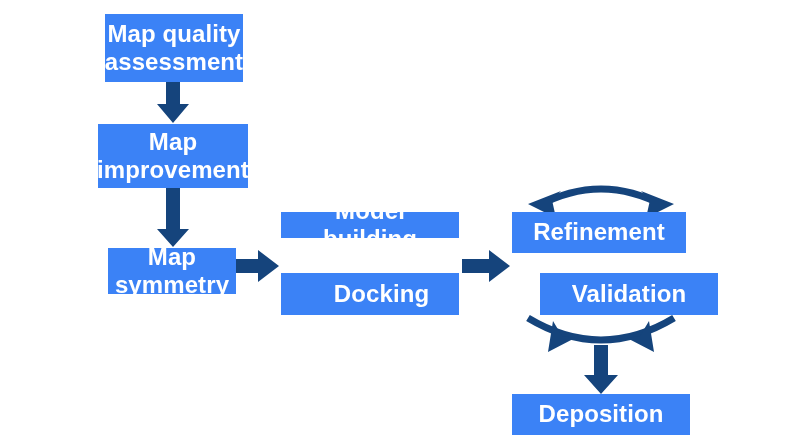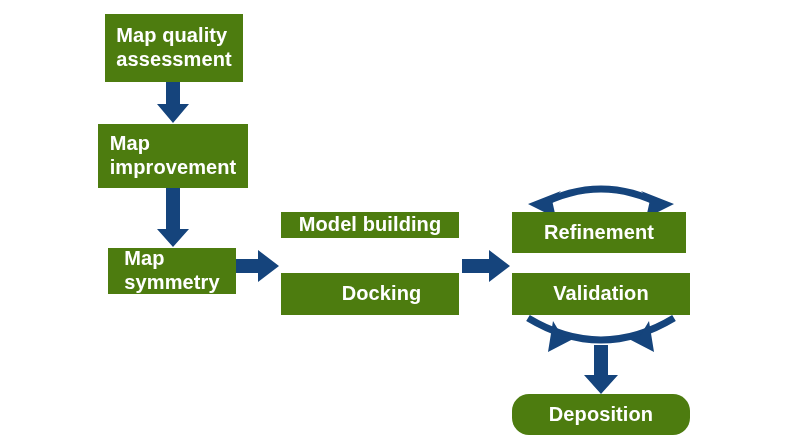--- a/index.html
+++ b/index.html
@@ -16,26 +16,27 @@
   }
   #canvas {
     position: absolute;
     left: 0; top: 0;
     width: 800px;
     height: 443px;
   }
   .node {
     position: absolute;
     box-sizing: border-box;
-    background: #4d7c0f;
+    background: #3b82f6;
     color: #ffffff;
     display: flex;
     align-items: center;
     justify-content: center;
-    font-size: 20px;
+    text-align: center;
+    font-size: 24px;
     font-weight: 700;
     line-height: 1.18;
     letter-spacing: 0.1px;
     font-family: "Liberation Sans", sans-serif;
     white-space: pre-line;
     padding: 0 6px;
   }
   .svg-layer {
     position: absolute;
     left: 0; top: 0;
@@ -94,17 +95,17 @@
 
   <div class="node" style="left:108px; top:248px; width:128px; height:46px;">Map
 symmetry</div>
 
   <div class="node" style="left:281px; top:212px; width:178px; height:26px;">Model building</div>
 
   <div class="node" style="left:281px; top:273px; width:178px; height:42px;padding-left:29px;">Docking</div>
 
   <div class="node" style="left:512px; top:212px; width:174px; height:41px;">Refinement</div>
 
-  <div class="node" style="left:512px; top:273px; width:178px; height:42px;">Validation</div>
+  <div class="node" style="left:540px; top:273px; width:178px; height:42px;">Validation</div>
 
-  <div class="node" style="left:512px; top:394px; width:178px; height:41px;border-radius:17px;">Deposition</div>
+  <div class="node" style="left:512px; top:394px; width:178px; height:41px;">Deposition</div>
 
 </div>
 
 </body></html>

